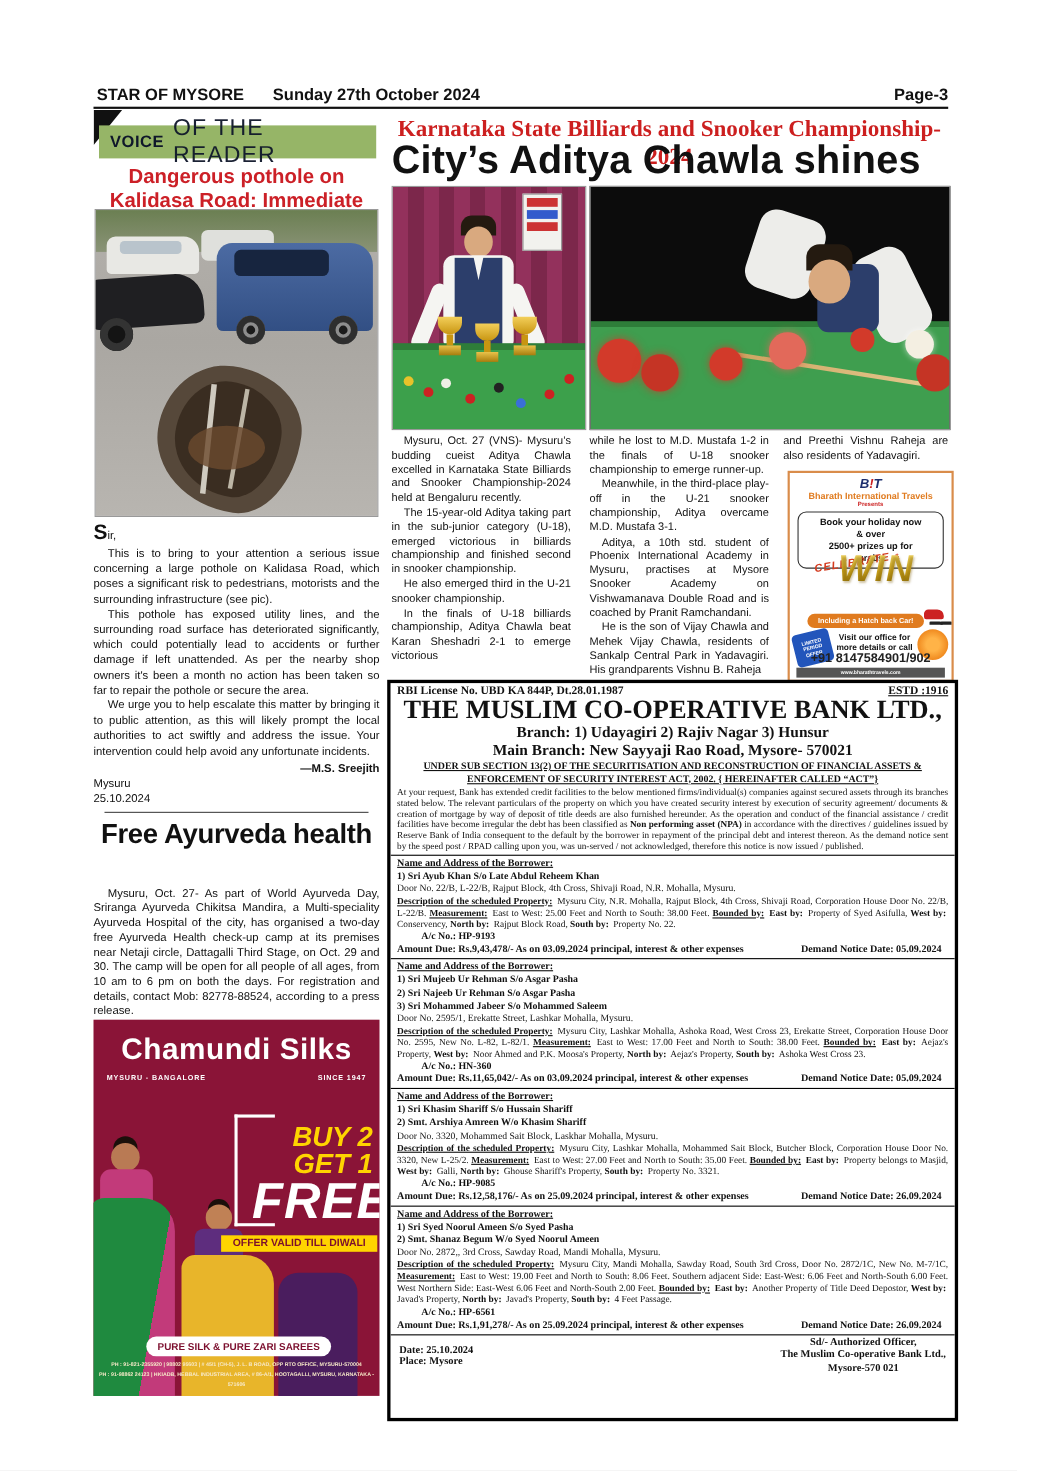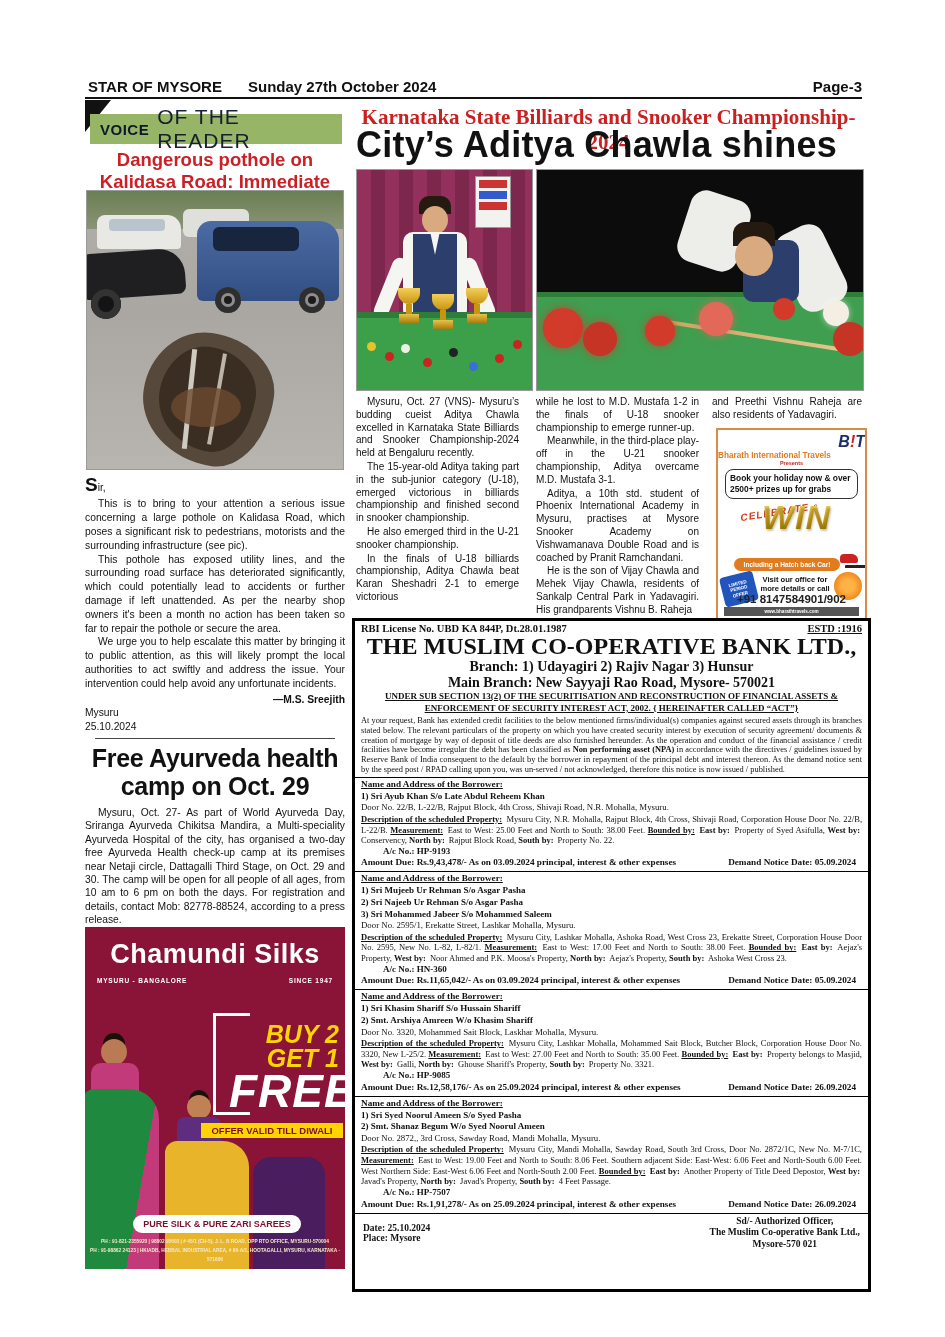--- a/index.html
+++ b/index.html
@@ -24,26 +24,26 @@
   .divider{height:1px;background:#444;}
   .ayurh{font-weight:bold;font-size:25px;line-height:1.12;text-align:center;letter-spacing:-.3px;}
   .ayurb{font-size:10.3px;line-height:1.3;}
   
   .kicker{font-family:"Liberation Serif",serif;color:#cc1f1f;font-weight:600;font-size:21px;text-align:center;}
   .bighead{font-weight:bold;font-size:36px;letter-spacing:.2px;text-align:center;line-height:1;}
   .newscol{font-size:10px;line-height:1.28;}
   .newscol p{margin:0 0 1px 0;text-indent:11px;}
   
   .bit{border:2px solid #d98c4a;background:#fff;overflow:hidden;}
-  .bitlogo{font-weight:bold;font-style:italic;font-size:16px;color:#1d2e6e;text-align:right;}
+  .bitlogo{font-weight:bold;font-style:italic;font-size:12px;color:#1d2e6e;text-align:center;}
   .bitlogo .sl{color:#cc2222;}
-  .bitbrand{color:#e07b1f;font-weight:bold;font-size:8.2px;}
+  .bitbrand{color:#e07b1f;font-weight:bold;font-size:8.2px;text-align:center;}
   .bitpres{color:#cc2222;font-weight:bold;font-size:5.5px;text-align:center;}
   .bitbox{border:1.5px solid #333;border-radius:8px;font-weight:bold;font-size:8.4px;line-height:1.3;
-          text-align:left;padding:3px 4px;}
+          text-align:center;padding:3px 18px;}
   .celebrate{color:#d43b1f;font-weight:bold;font-style:italic;font-size:10px;letter-spacing:1px;
              transform:rotate(-9deg);}
   .win{font-weight:900;font-style:italic;font-size:34px;letter-spacing:1px;
        background:linear-gradient(#f7e27a,#caa21c 55%,#8a6a08);-webkit-background-clip:text;background-clip:text;
        color:transparent;text-shadow:1px 2px 2px rgba(120,90,0,.35);}
   .ribbon{background:#e07b1f;border-radius:7px;color:#fff;font-weight:bold;font-size:6.6px;
           display:flex;align-items:center;justify-content:center;}
   .badge{background:#2255bb;color:#fff;font-weight:bold;font-size:4.6px;line-height:1.15;text-align:center;
          border-radius:4px;transform:rotate(-14deg);display:flex;align-items:center;justify-content:center;padding:2px;}
   .visit{font-weight:bold;font-size:7.6px;text-align:center;line-height:1.2;}
@@ -129,21 +129,20 @@
     <p>We urge you to help escalate this matter by bringing it to public attention, as this will likely prompt the local authorities to act swiftly and address the issue. Your intervention could help avoid any unfortunate incidents.</p>
     <div class="sig">—M.S. Sreejith</div>
     <div>Mysuru</div>
     <div>25.10.2024</div>
   </div>
 
   <div class="abs divider" style="left:95px;top:738px;width:240px;"></div>
 
   <div class="abs ayurh" style="left:85px;top:744px;width:260px;">
     <div>Free Ayurveda health</div>
-    <div>camp on Oct. 29</div>
   </div>
   <div class="abs ayurb just" style="left:85px;top:806px;width:260px;text-indent:13px;">Mysuru, Oct. 27- As part of World Ayurveda Day, Sriranga Ayurveda Chikitsa Mandira, a Multi-speciality Ayurveda Hospital of the city, has organised a two-day free Ayurveda Health check-up camp at its premises near Netaji circle, Dattagalli Third Stage, on Oct. 29 and 30. The camp will be open for all people of all ages, from 10 am to 6 pm on both the days. For registration and details, contact Mob: 82778-88524, according to a press release.</div>
 
   <div class="abs cham" style="left:85px;top:927px;width:260px;height:342px;">
     <div class="chbrand" style="margin-top:12px;">Chamundi Silks</div>
     <div class="abs chsmall" style="left:12px;top:50px;">MYSURU - BANGALORE</div>
     <div class="abs chsmall" style="right:12px;top:50px;">SINCE 1947</div>
 
     <div class="abs" style="left:16px;top:112px;width:26px;height:26px;background:#b97a54;border-radius:50%;box-shadow:0 -8px 0 -2px #1b0f0a;"></div>
     <div class="abs" style="left:6px;top:136px;width:48px;height:38px;background:#c23a7a;border-radius:10px 10px 0 0;"></div>
@@ -327,21 +326,21 @@
 
     <div class="bsec">
       <div class="blabel">Name and Address of the Borrower:</div>
       <div class="bname">1) Sri Syed Noorul Ameen S/o Syed Pasha</div>
       <div class="bname">2) Smt. Shanaz Begum W/o Syed Noorul Ameen</div>
       <div class="baddr">Door No. 2872,, 3rd Cross, Sawday Road, Mandi Mohalla, Mysuru.</div>
       <div class="bdesc">
         <span class="dl">Description of the scheduled Property:</span><span> Mysuru City, Mandi Mohalla, Sawday Road, South 3rd Cross, Door No. 2872/1C, New No.  M-7/1C, </span><span class="dl">Measurement:</span><span> East to West: 19.00 Feet and North to South: 8.06 Feet. Southern adjacent Side: East-West: 6.06 Feet and North-South 6.00 Feet. West Northern Side: East-West 6.06 Feet and North-South 2.00 Feet. </span><span class="dl">Bounded by:</span>
         <span class="bl">East by:</span><span> Another Property of Title Deed Depostor, </span><span class="bl">West by:</span><span> Javad's Property,  </span><span class="bl">North by:</span><span> Javad's Property,  </span><span class="bl">South by:</span><span> 4 Feet Passage.</span>
       </div>
-      <div class="bacc">A/c No.: HP-7507</div>
+      <div class="bacc">A/c No.: HP-6561</div>
       <div class="bamt">
           <span>Amount Due: Rs.1,91,278/-  As on 25.09.2024  principal, interest &amp;  other expenses</span>
           <span>Demand Notice  Date: 26.09.2024</span>
         </div>
     </div>
 
     <div class="bfoot">
       <div>
         <div>Date:  25.10.2024</div>
         <div>Place:  Mysore</div>

